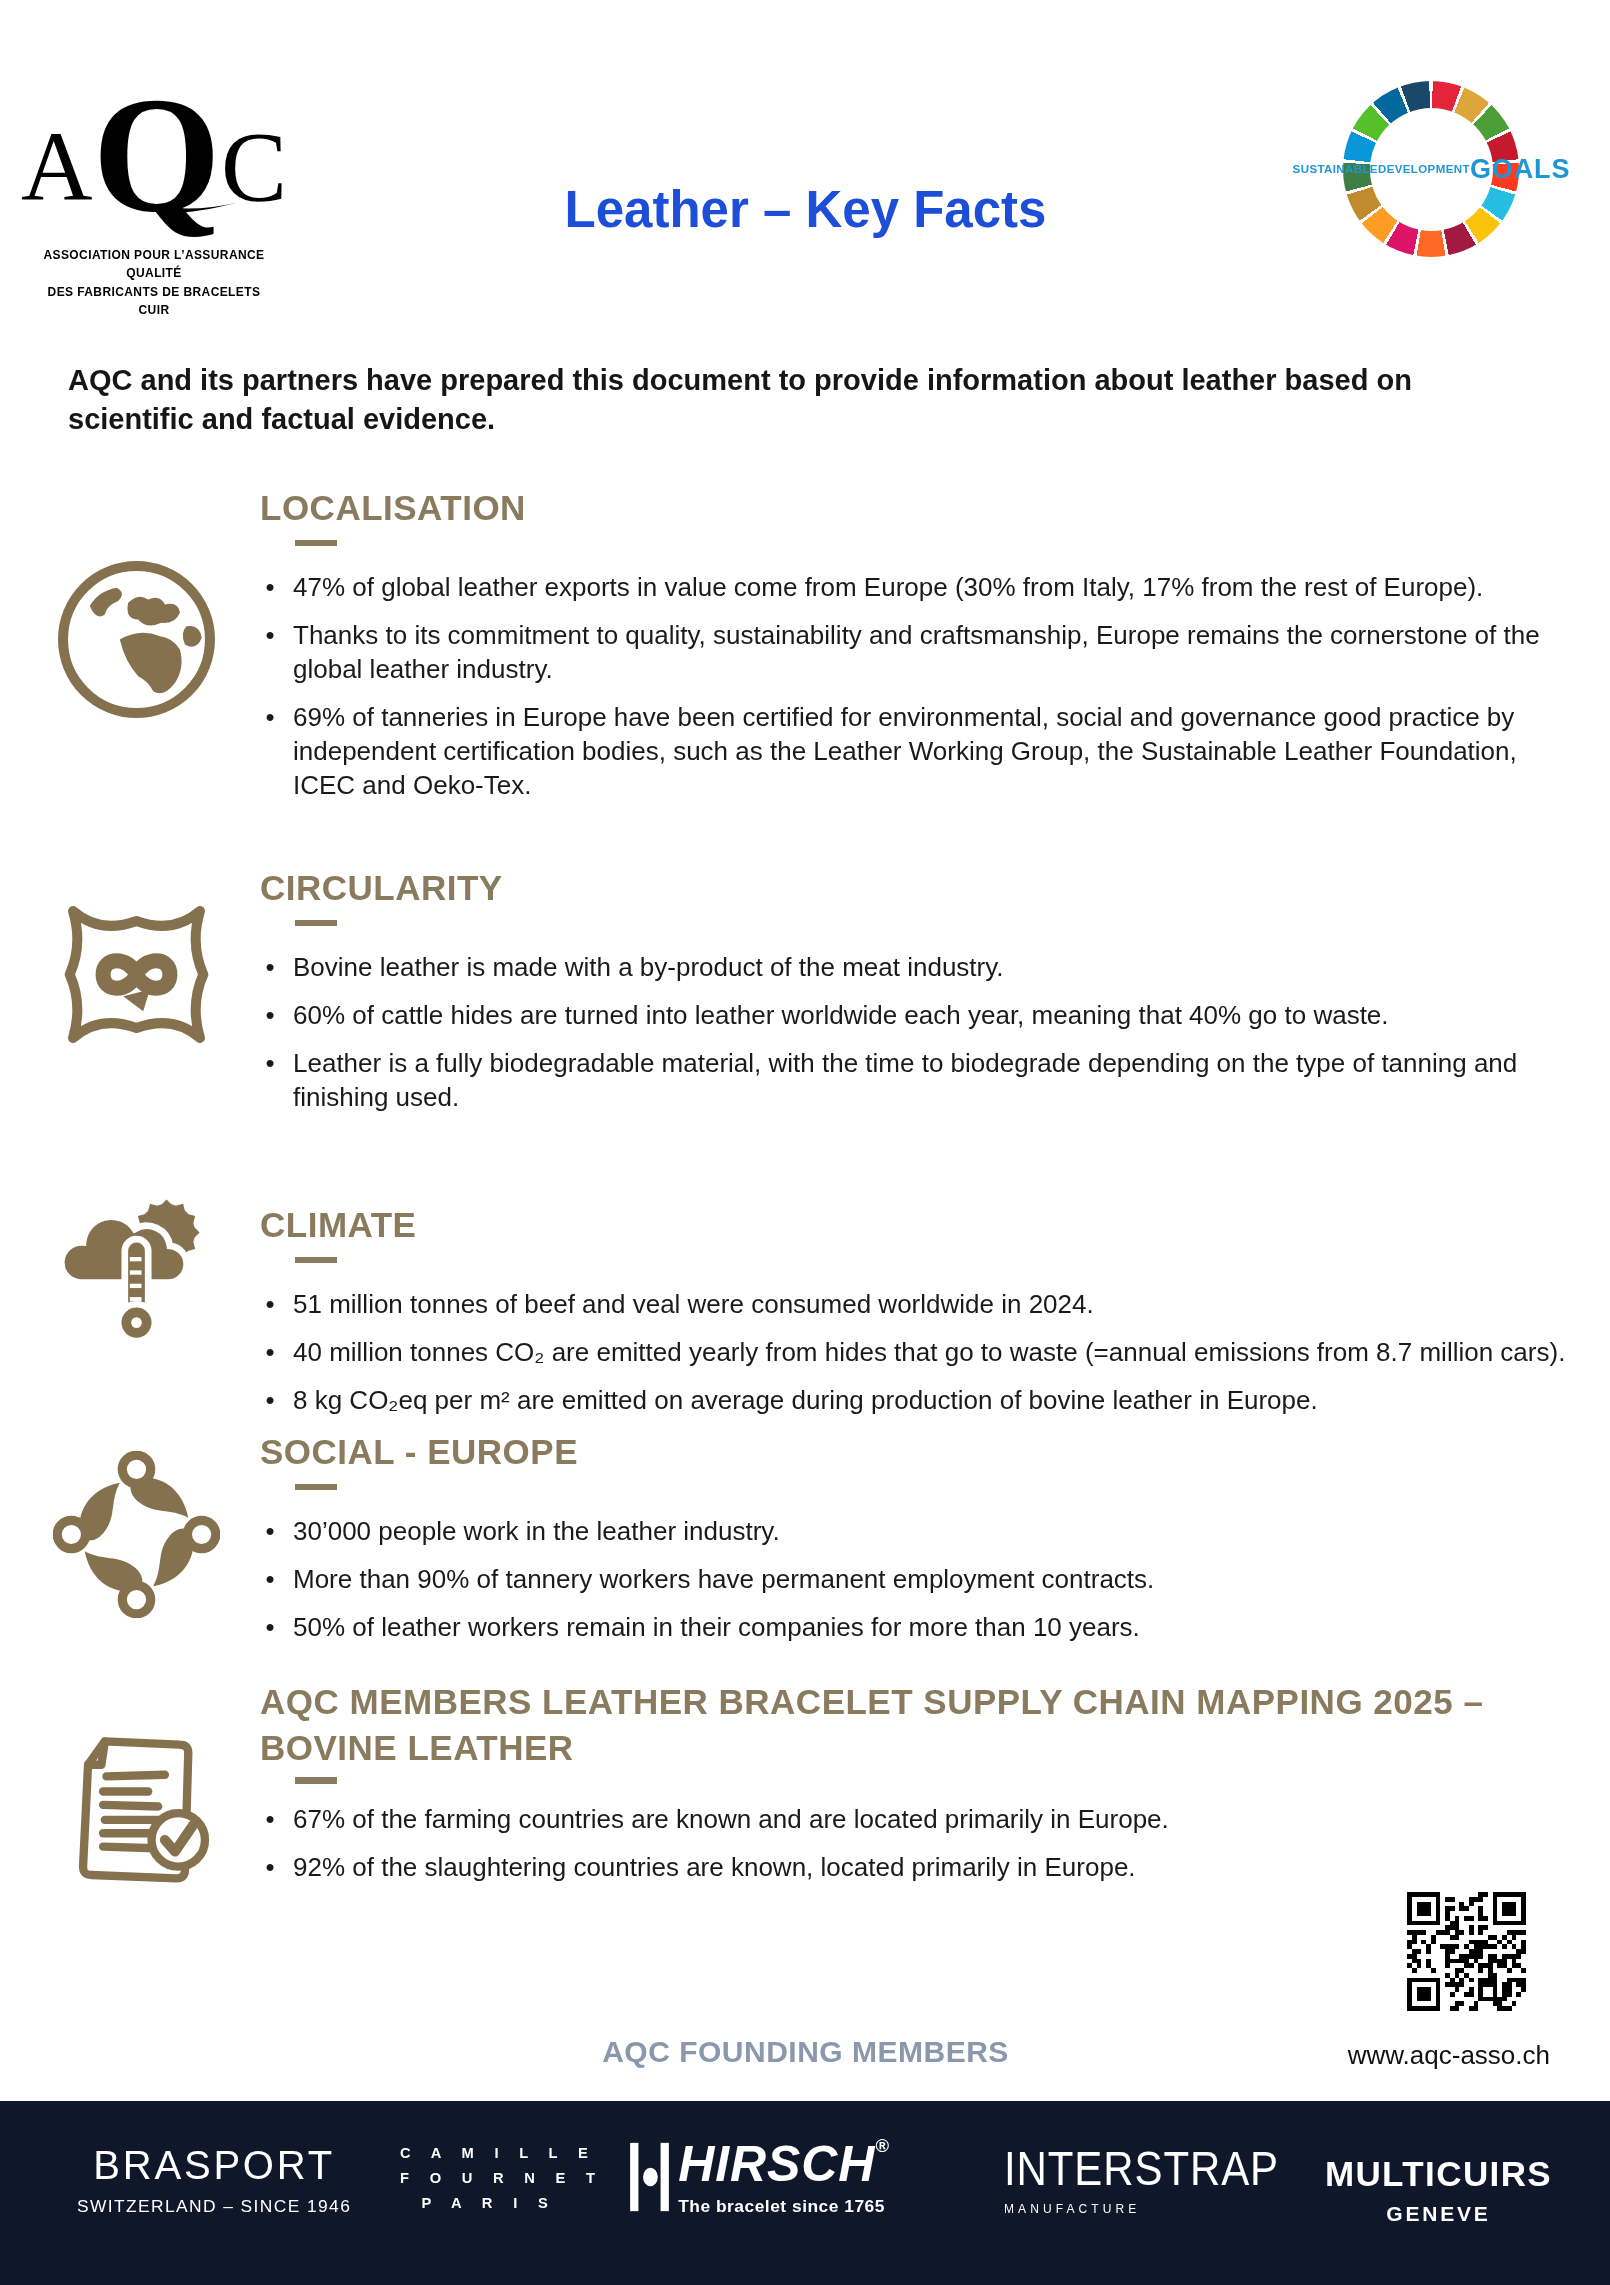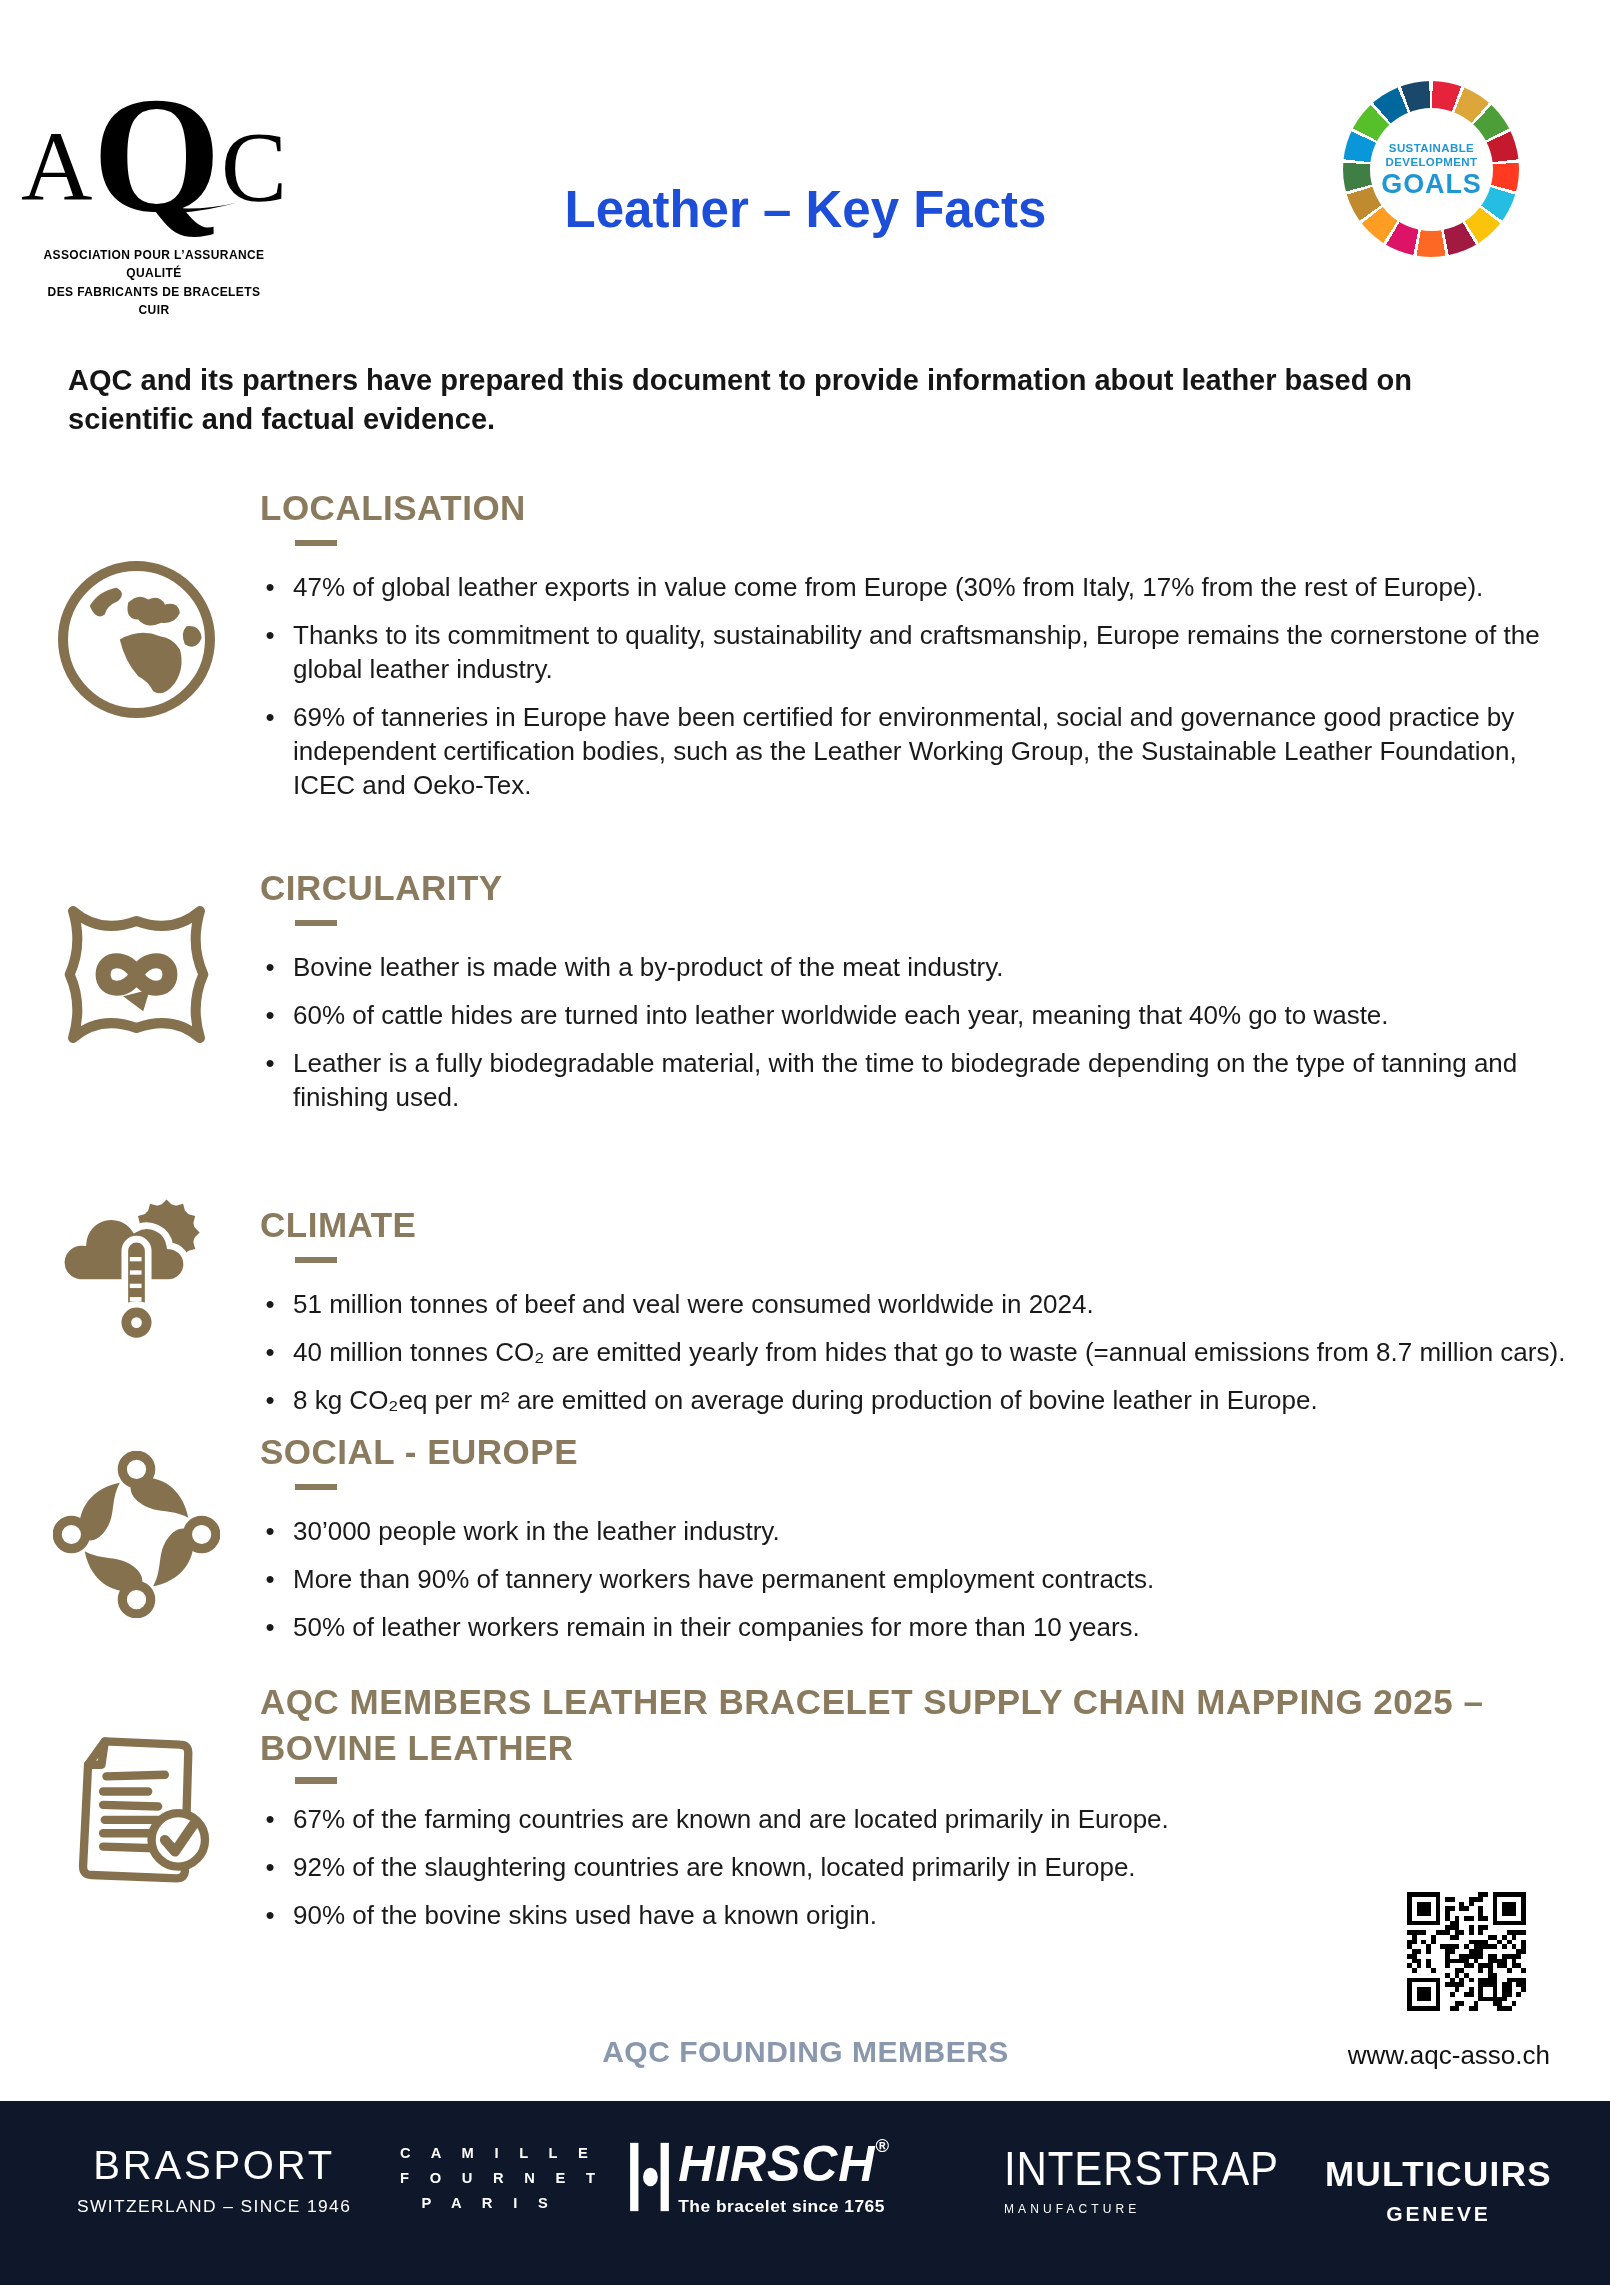--- a/index.html
+++ b/index.html
@@ -13,21 +13,21 @@
   .aqc-letters .small-letter{font-size:99px;line-height:.8;}
   .aqc-letters .big-letter{font-size:165px;font-weight:bold;line-height:.78;position:relative;top:13px;}
   .aqc-swoosh{position:absolute;left:84px;top:171px;}
   .aqc-sub{margin-top:39px;font-size:12px;font-weight:bold;letter-spacing:0.4px;color:#000;line-height:1.55;}
 
   .doc-title{position:absolute;left:0;top:180px;width:1611px;text-align:center;margin:0;
              font-size:51px;font-weight:bold;color:#1d4ed8;letter-spacing:0;}
 
   .sdg-wheel{position:absolute;left:1343px;top:81px;width:176px;height:176px;border-radius:50%;}
   .sdg-center{position:absolute;left:27px;top:27px;width:123px;height:123px;border-radius:50%;
-              background:#fff;display:flex;flex-direction:column;align-items:center;justify-content:center;}
+              background:#fff;display:flex;flex-direction:row;align-items:center;justify-content:center;}
   .sdg-line{font-size:11.5px;font-weight:bold;color:#1e97d4;letter-spacing:0.4px;line-height:1.25;}
   .sdg-goals{font-size:27px;font-weight:bold;color:#1e97d4;letter-spacing:0.9px;line-height:1.05;}
 
   
   .intro{position:absolute;left:68px;top:332px;width:1350px;font-size:29px;font-weight:bold;
          line-height:39px;color:#161616;}
 
   
   .section{position:absolute;left:260px;width:1313px;}
   .section h2{margin:0;font-size:35px;font-weight:bold;color:#8a7a5e;letter-spacing:0.5px;line-height:1.3;
@@ -214,21 +214,20 @@
     </ul>
   </section>
 
   <section class="section s5">
     <h2>AQC MEMBERS LEATHER BRACELET SUPPLY CHAIN MAPPING 2025 –
 BOVINE LEATHER</h2>
     <div class="dash"></div>
     <ul>
       <li>67% of the farming countries are known and are located primarily in Europe.</li>
       <li>92% of the slaughtering countries are known, located primarily in Europe.</li>
-      <li>90% of the bovine skins used have a known origin.</li>
     </ul>
   </section>
 
   <svg class="qr" viewBox="0 0 25 25" shape-rendering="crispEdges">
       <rect x="0" y="0" width="25" height="25" fill="#fff"></rect>
       <rect x="15" y="0" width="1" height="1" fill="#000"></rect>
       <rect x="16" y="0" width="1" height="1" fill="#000"></rect>
       <rect x="8" y="1" width="1" height="1" fill="#000"></rect>
       <rect x="9" y="1" width="1" height="1" fill="#000"></rect>
       <rect x="13" y="1" width="1" height="1" fill="#000"></rect>

